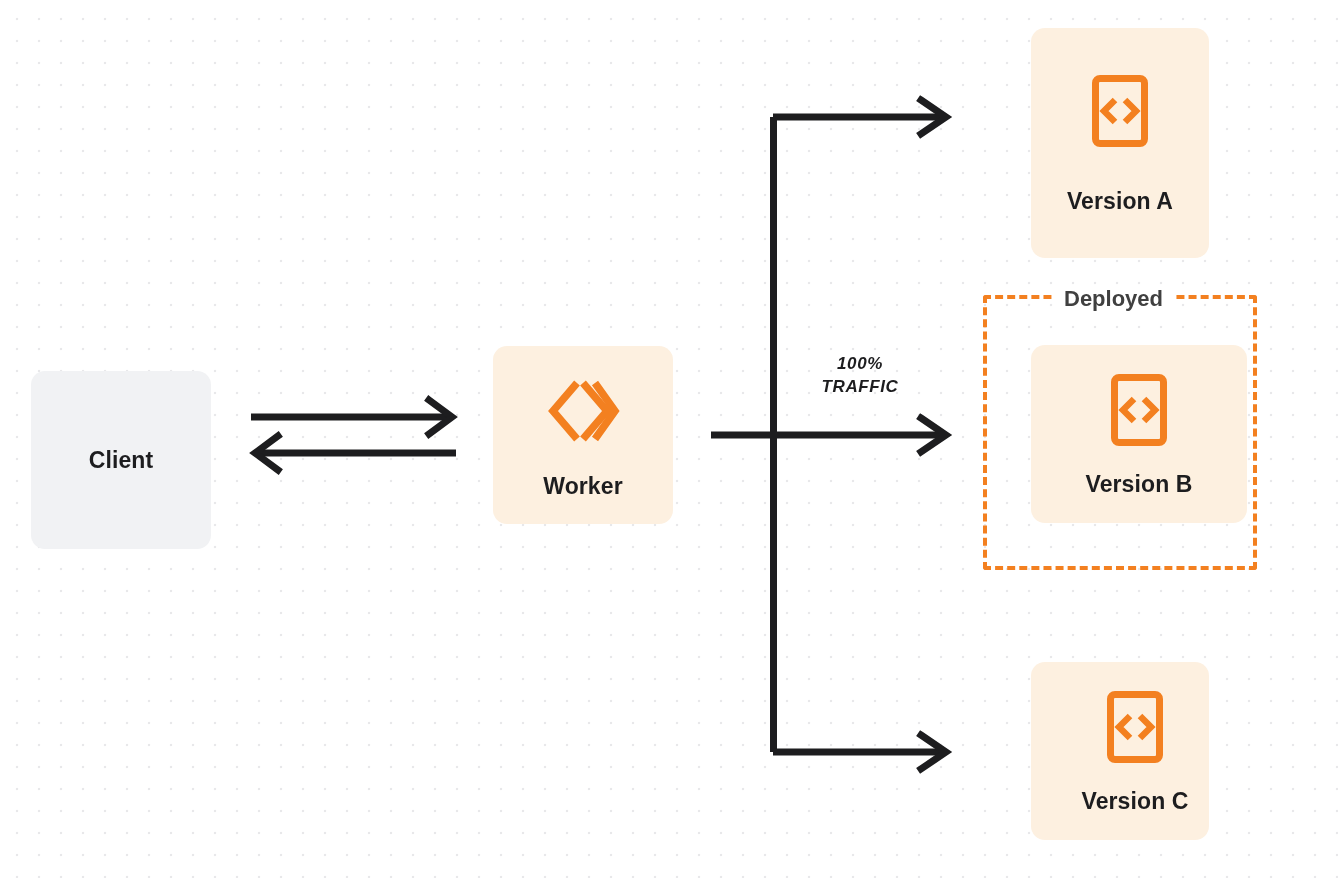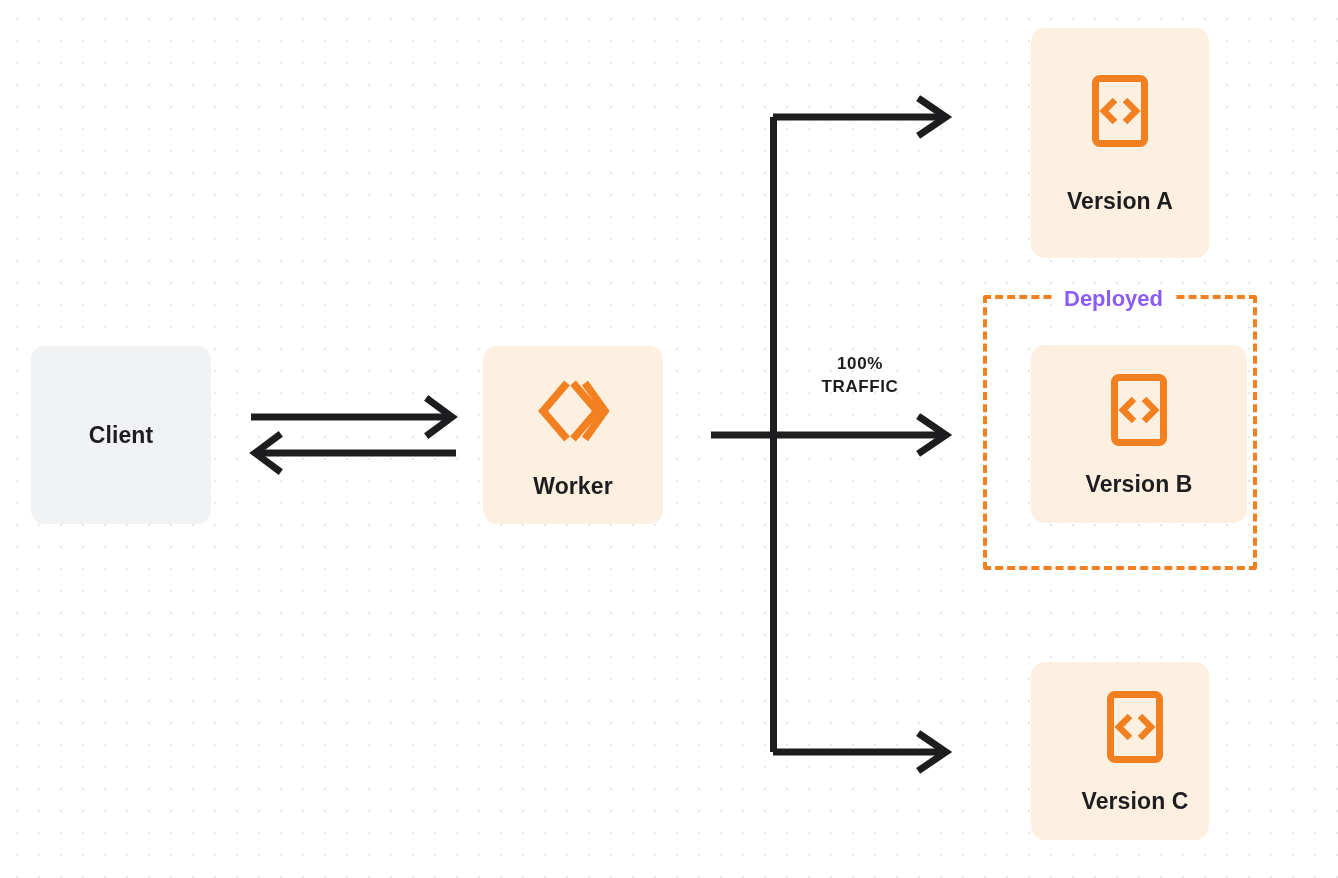--- a/index.html
+++ b/index.html
@@ -32,20 +32,21 @@
     position: absolute;
     box-sizing: border-box;
     border-radius: 14px;
     display: flex;
     flex-direction: column;
     align-items: center;
     justify-content: center;
   }
   .node-client {
     background: #f1f2f4;
+    margin-top: 25px;
   }
   .node-worker, .node-version {
     background: #fdf0e0;
   }
   .node-label {
     font-size: 23px;
     font-weight: bold;
     color: #1d1d1f;
     letter-spacing: 0.1px;
     line-height: 1;
@@ -60,36 +61,37 @@
   }
   .deployed-frame {
     position: absolute;
     box-sizing: border-box;
     border: 4px dashed #f38020;
     border-radius: 3px;
   }
   .deployed-tag {
     position: absolute;
     background: #ffffff;
-    color: #8b5cf6;
+    color: #404040;
     font-size: 22px;
     font-weight: bold;
     line-height: 1;
     padding: 0 11px;
     white-space: nowrap;
   }
   .traffic-label {
     position: absolute;
     text-align: center;
     color: #1d1d1f;
     font-size: 17px;
     font-weight: bold;
     line-height: 1.35;
     letter-spacing: 0.6px;
     white-space: nowrap;
+    font-style: italic;
   }
 </style>
 </head>
 <body>
 
 <div id="canvas">
 
   <svg class="edges" viewBox="0 0 1338 878" width="1338" height="878" aria-hidden="true">
     <g fill="none" stroke="#1d1d1f" stroke-width="7" stroke-linecap="butt" stroke-linejoin="miter">
 
@@ -112,21 +114,21 @@
         <polyline points="921,418 946,435 921,452" stroke-linecap="square"></polyline>
         <polyline points="921,735 946,752 921,769" stroke-linecap="square"></polyline>
       </g>
     </g>
   </svg>
 
   <div class="node node-client" style="left:31px; top:346px; width:180px; height:178px;">
     <span class="node-label">Client</span>
   </div>
 
-  <div class="node node-worker" style="left:483px; top:346px; width:180px; height:178px;">
+  <div class="node node-worker" style="left:493px; top:346px; width:180px; height:178px;">
     <span class="node-icon">
       <svg width="76" height="76" viewBox="0 0 76 76" aria-hidden="true">
         <g fill="none" stroke="#f38020" stroke-width="7.5" stroke-linecap="butt" stroke-linejoin="miter">
           <polyline points="32,10 8,38 32,66"></polyline>
           <polyline points="38,10 62,38 38,66"></polyline>
           <polyline points="50,10 70,38 50,66"></polyline>
         </g>
       </svg>
     </span>
     <span class="node-label">Worker</span>

